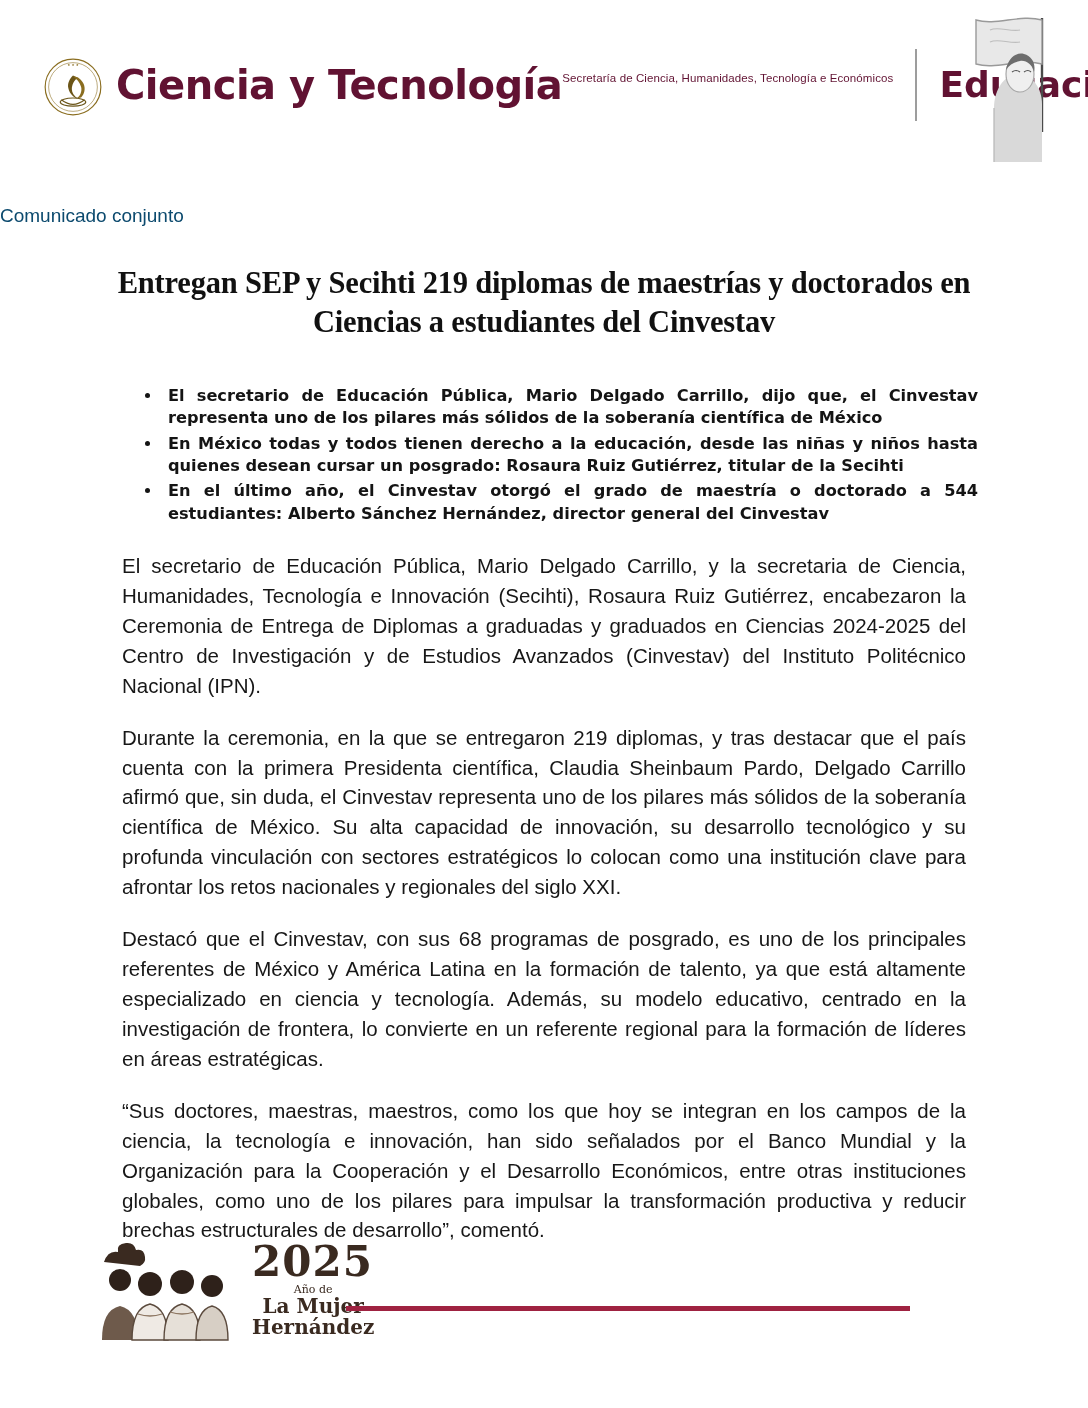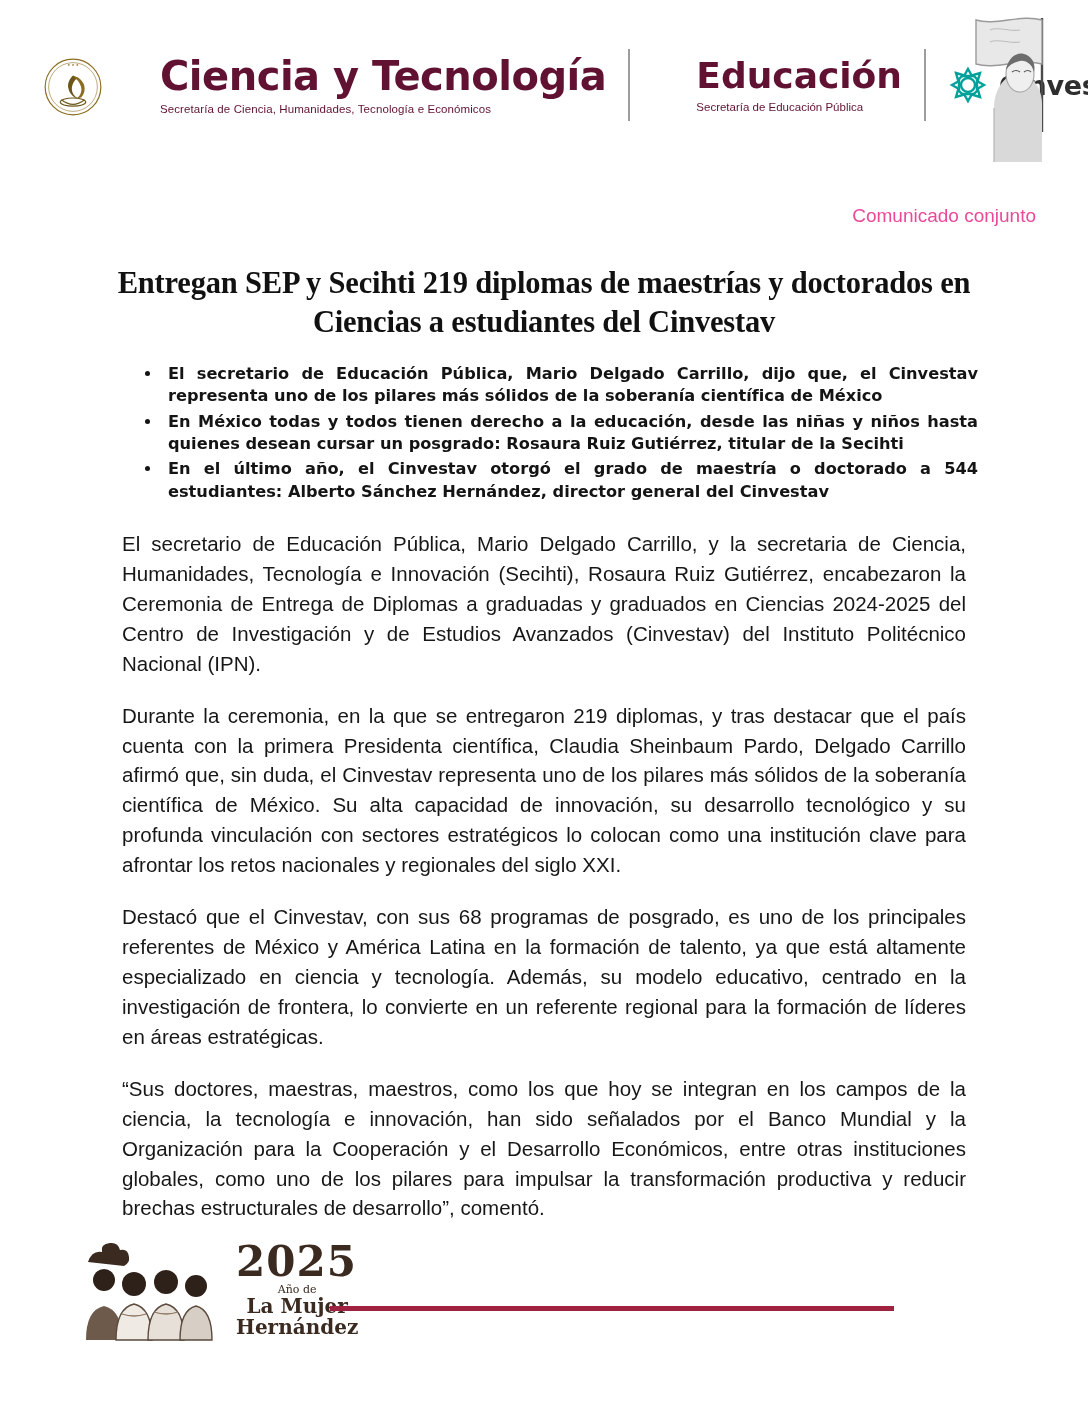--- a/index.html
+++ b/index.html
@@ -31,23 +31,22 @@
   }
   .eagle-seal {
     width: 58px;
     height: 58px;
     flex: 0 0 auto;
     margin-right: 14px;
     margin-top: 4px;
   }
   .brand-block {
     display: flex;
-    flex-direction: column;
+    flex-direction: row;
     justify-content: center;
-    margin-left: 44px;
   }
   .brand-title {
     font-family: "DejaVu Sans", sans-serif;
     font-weight: bold;
     font-size: 40px;
     letter-spacing: -0.5px;
     color: #611232;
     line-height: 1;
     white-space: nowrap;
   }
@@ -100,42 +99,41 @@
   .flag-art {
     position: absolute;
     right: 34px;
     top: 12px;
     width: 130px;
     height: 152px;
   }
 
   
   .meta {
-    text-align: right;
     padding: 32px 52px 0 0;
     font-size: 19px;
     line-height: 1.45;
-    color: #ec4899;
+    color: #0c4a6e;
   }
 
   
   h1.doc-title {
     font-family: Liberation Serif, serif;
     font-weight: bold;
     font-size: 30.5px;
     line-height: 1.30;
     text-align: center;
     color: #111111;
     margin: 34px 62px 0 62px;
     letter-spacing: -0.2px;
   }
 
   
   ul.bullets {
-    margin: 20px 110px 0 138px;
+    margin: 42px 110px 0 138px;
     padding: 0 0 0 24px;
     font-family: "DejaVu Sans", sans-serif;
     font-weight: bold;
     font-size: 16.2px;
     line-height: 1.38;
     text-align: justify;
     color: #141414;
   }
   ul.bullets li {
     margin-bottom: 3px;
@@ -150,21 +148,21 @@
     font-size: 20.5px;
     line-height: 1.46;
     text-align: justify;
     margin: 0 0 22px 0;
     color: #171717;
   }
 
   
   .footer {
     position: absolute;
-    left: 0;
+    left: 16px;
     bottom: 58px;
     width: 936px;
     height: 110px;
   }
   .footer-logo {
     position: absolute;
     left: 62px;
     top: 0;
     display: flex;
     align-items: flex-end;

